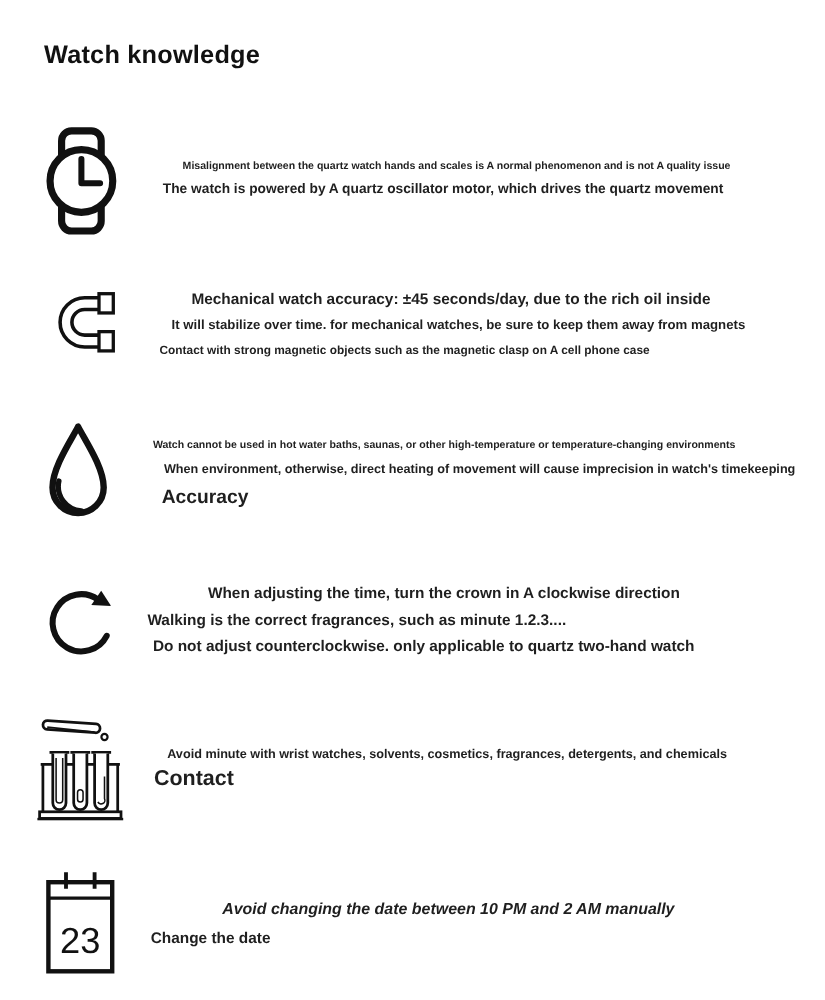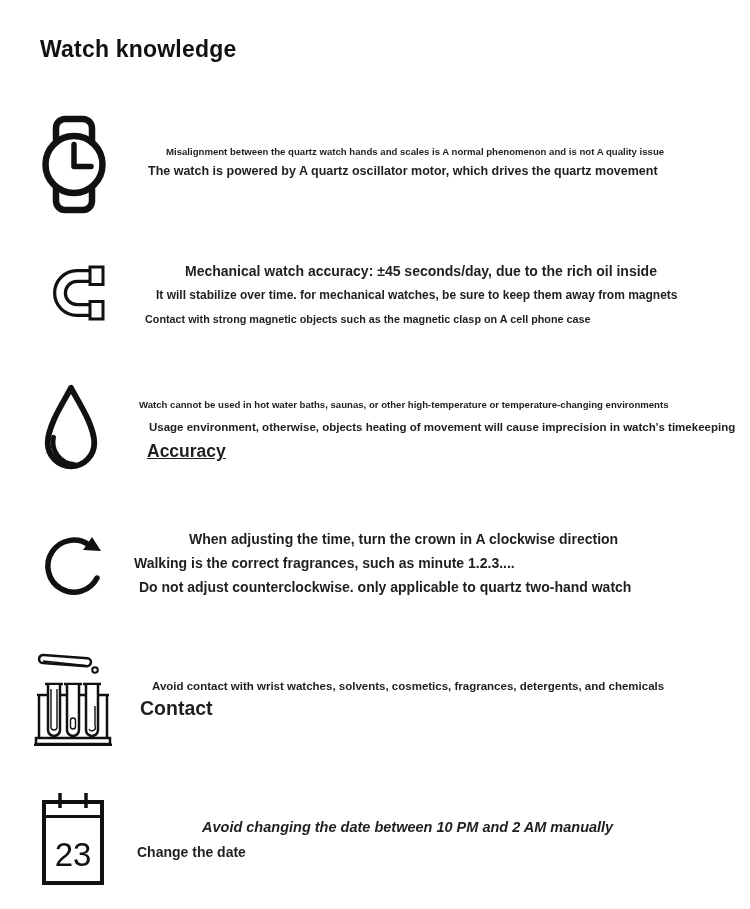--- a/index.html
+++ b/index.html
@@ -10,28 +10,28 @@
   .t{position:absolute;white-space:nowrap;color:#1f1f1f;font-weight:bold;}
   #page-title{position:absolute;left:40px;top:36px;font-size:23px;font-weight:bold;color:#111;letter-spacing:.2px;}
   .icon{position:absolute;}
   .icon svg{display:block;width:100%;height:100%;}
   
   .icon1{left:41px;top:115px;width:66px;height:99px;}
   .s1l1{left:166px;top:146px;font-size:9.6px;}
   .s1l2{left:148px;top:164px;font-size:12.5px;}
   
   .icon2{left:40px;top:264px;width:68px;height:58px;}
-  .s2l1{left:149px;top:263px;font-size:14px;padding-left:36px;}
+  .s2l1{left:138px;top:263px;font-size:14px;padding-left:36px;}
   .s2l2{left:156px;top:288px;font-size:12px;}
   .s2l3{left:145px;top:313px;font-size:10.8px;}
   
   .icon3{left:39px;top:382px;width:64px;height:97px;}
   .s3l1{left:139px;top:399px;font-size:9.6px;}
   .s3l2{left:149px;top:421px;font-size:11.5px;}
-  .s3l3{left:147px;top:441px;font-size:17.5px;text-decoration:underline;}
+  .s3l3{left:147px;top:441px;font-size:17.5px;}
   
   .icon4{left:43px;top:524px;width:64px;height:80px;}
   .s4l1{left:189px;top:531px;font-size:14px;}
   .s4l2{left:134px;top:555px;font-size:14px;}
   .s4l3{left:139px;top:579px;font-size:14px;}
   
   .icon5{left:33px;top:648px;width:80px;height:98px;}
   .s5l1{left:152px;top:680px;font-size:11.5px;}
   .s5l2{left:140px;top:697px;font-size:19.5px;}
   
@@ -68,21 +68,21 @@
   <div class="t s2l3">Contact with strong magnetic objects such as the magnetic clasp on A cell phone case</div>
   <div class="t s2l2">It will stabilize over time. for mechanical watches, be sure to keep them away from magnets</div>
 
   <div class="icon icon3">
     <svg viewBox="0 0 66 98" fill="none" stroke="#111" aria-hidden="true">
       <path d="M33 5 C 27 17, 9 43, 9 62 a 24 24 0 0 0 48 0 C 57 43, 39 17, 33 5 Z" fill="#fff" stroke-width="6" stroke-linejoin="round"></path>
       <path d="M15 56 a 23 23 0 0 0 21 28" stroke-width="5" stroke-linecap="round"></path>
     </svg>
   </div>
   <div class="t s3l1">Watch cannot be used in hot water baths, saunas, or other high-temperature or temperature-changing environments</div>
-  <div class="t s3l2">Usage environment, otherwise, objects heating of movement will cause imprecision in watch's timekeeping</div>
+  <div class="t s3l2">When environment, otherwise, direct heating of movement will cause imprecision in watch's timekeeping</div>
   <div class="t s3l3">Accuracy</div>
 
   <div class="icon icon4">
     <svg viewBox="0 0 64 80" fill="none" stroke="#111" aria-hidden="true">
       <path d="M46 21 A26 26 0 1 0 54 54" stroke-width="5.5" stroke-linecap="round"></path>
       <polygon points="40,26 49,13 58,27" fill="#111" stroke="none"></polygon>
     </svg>
   </div>
   <div class="t s4l1">When adjusting the time, turn the crown in A clockwise direction</div>
   <div class="t s4l2">Walking is the correct fragrances, such as minute 1.2.3....</div>
@@ -100,21 +100,21 @@
       <path d="M14 37 V82 A6 6 0 0 0 26 82 V37" fill="#fff" stroke-width="2.5"></path>
       <path d="M17 41 V79 a3 3 0 0 0 6 0 V41" stroke-width="1.4"></path>
       <path d="M33 37 V82 A6 6 0 0 0 45 82 V37" fill="#fff" stroke-width="2.5"></path>
       <rect x="36.5" y="70" width="5" height="11" rx="2.5" stroke-width="1.4"></rect>
       <path d="M52 37 V82 A6 6 0 0 0 64 82 V37" fill="#fff" stroke-width="2.5"></path>
       <path d="M61 58 V78 a3 3 0 0 1 -6 3" stroke-width="1.4"></path>
       <rect x="2" y="90" width="74" height="6" fill="#fff" stroke-width="2.5"></rect>
       <rect x="0" y="95.5" width="78" height="2.5" fill="#111" stroke="none"></rect>
     </svg>
   </div>
-  <div class="t s5l1">Avoid contact with wrist watches, solvents, cosmetics, fragrances, detergents, and chemicals</div>
+  <div class="t s5l1">Avoid minute with wrist watches, solvents, cosmetics, fragrances, detergents, and chemicals</div>
   <div class="t s5l2">Contact</div>
 
   <div class="icon icon6">
     <svg viewBox="0 0 64 96" fill="none" stroke="#111" aria-hidden="true">
       <rect x="3" y="12" width="58" height="81" fill="#fff" stroke-width="4"></rect>
       <path d="M3 26.5 H61" stroke-width="3"></path>
       <path d="M19 3 V18 M45 3 V18" stroke-width="3.5"></path>
       <text x="32" y="76" text-anchor="middle" font-size="33" font-weight="400" fill="#111" stroke="none">23</text>
     </svg>
   </div>

